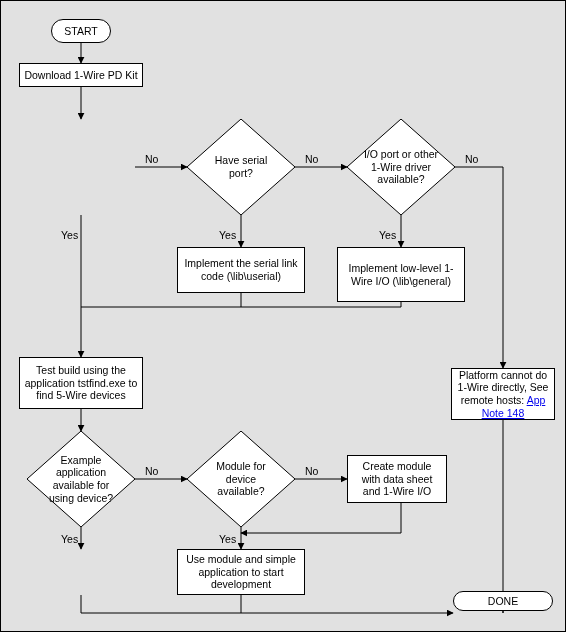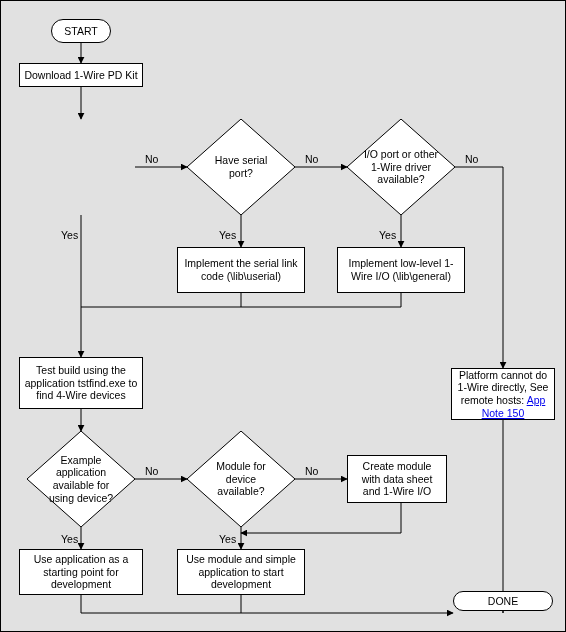--- a/index.html
+++ b/index.html
@@ -146,48 +146,47 @@
 
   <div class="node decision" style="left:346px; top:118px; width:108px; height:96px;">
     <svg class="diamond" viewBox="0 0 108 96">
         <polygon points="54,0 108,48 54,96 0,48" fill="#fff" stroke="#000"></polygon>
       </svg>
     <div class="dtext">I/O port or other 1-Wire driver available?</div>
   </div>
 
   <div class="node" style="left:176px; top:246px; width:128px; height:46px;">Implement the serial link code (\lib\userial)</div>
 
-  <div class="node" style="left:336px; top:246px; width:128px; height:46px;">Implement low-level 1-Wire I/O (\lib\general)</div>
-
-  <div class="node" style="left:18px; top:356px; width:124px; height:52px;">Test build using the application tstfind.exe to find 4-Wire devices</div>
+  <div class="node" style="left:336px; top:246px; width:128px; height:55px;">Implement low-level 1-Wire I/O (\lib\general)</div>
+
+  <div class="node" style="left:18px; top:356px; width:124px; height:52px;">Test build using the application tstfind.exe to find 5-Wire devices</div>
 
   <div class="node" style="left:450px; top:367px; width:104px; height:52px;">
     <span>
       <span>Platform cannot do 1-Wire directly, See remote hosts: </span>
-      <span class="link">App Note 150</span>
+      <span class="link">App Note 148</span>
     </span>
   </div>
 
   <div class="node decision" style="left:186px; top:430px; width:108px; height:96px;">
     <svg class="diamond" viewBox="0 0 108 96">
         <polygon points="54,0 108,48 54,96 0,48" fill="#fff" stroke="#000"></polygon>
       </svg>
     <div class="dtext">Module for device available?</div>
   </div>
 
   <div class="node decision" style="left:26px; top:430px; width:108px; height:96px;">
     <svg class="diamond" viewBox="0 0 108 96">
         <polygon points="54,0 108,48 54,96 0,48" fill="#fff" stroke="#000"></polygon>
       </svg>
     <div class="dtext">Example application available for using device?</div>
   </div>
 
   <div class="node" style="left:346px; top:454px; width:100px; height:48px;">Create module with data sheet and 1-Wire I/O</div>
 
-  <div class="node" style="left:18px; top:548px; width:124px; height:46px;">Use application as a starting point for development</div>
 
   <div class="node" style="left:176px; top:548px; width:128px; height:46px;">Use module and simple application to start development</div>
 
   <div class="node terminator" style="left:452px; top:590px; width:100px; height:20px;">DONE</div>
 
   <div class="edge-label" style="left:144px; top:152px;">No</div>
   <div class="edge-label" style="left:304px; top:152px;">No</div>
   <div class="edge-label" style="left:464px; top:152px;">No</div>
 
   <div class="edge-label" style="left:60px;  top:228px;">Yes</div>

